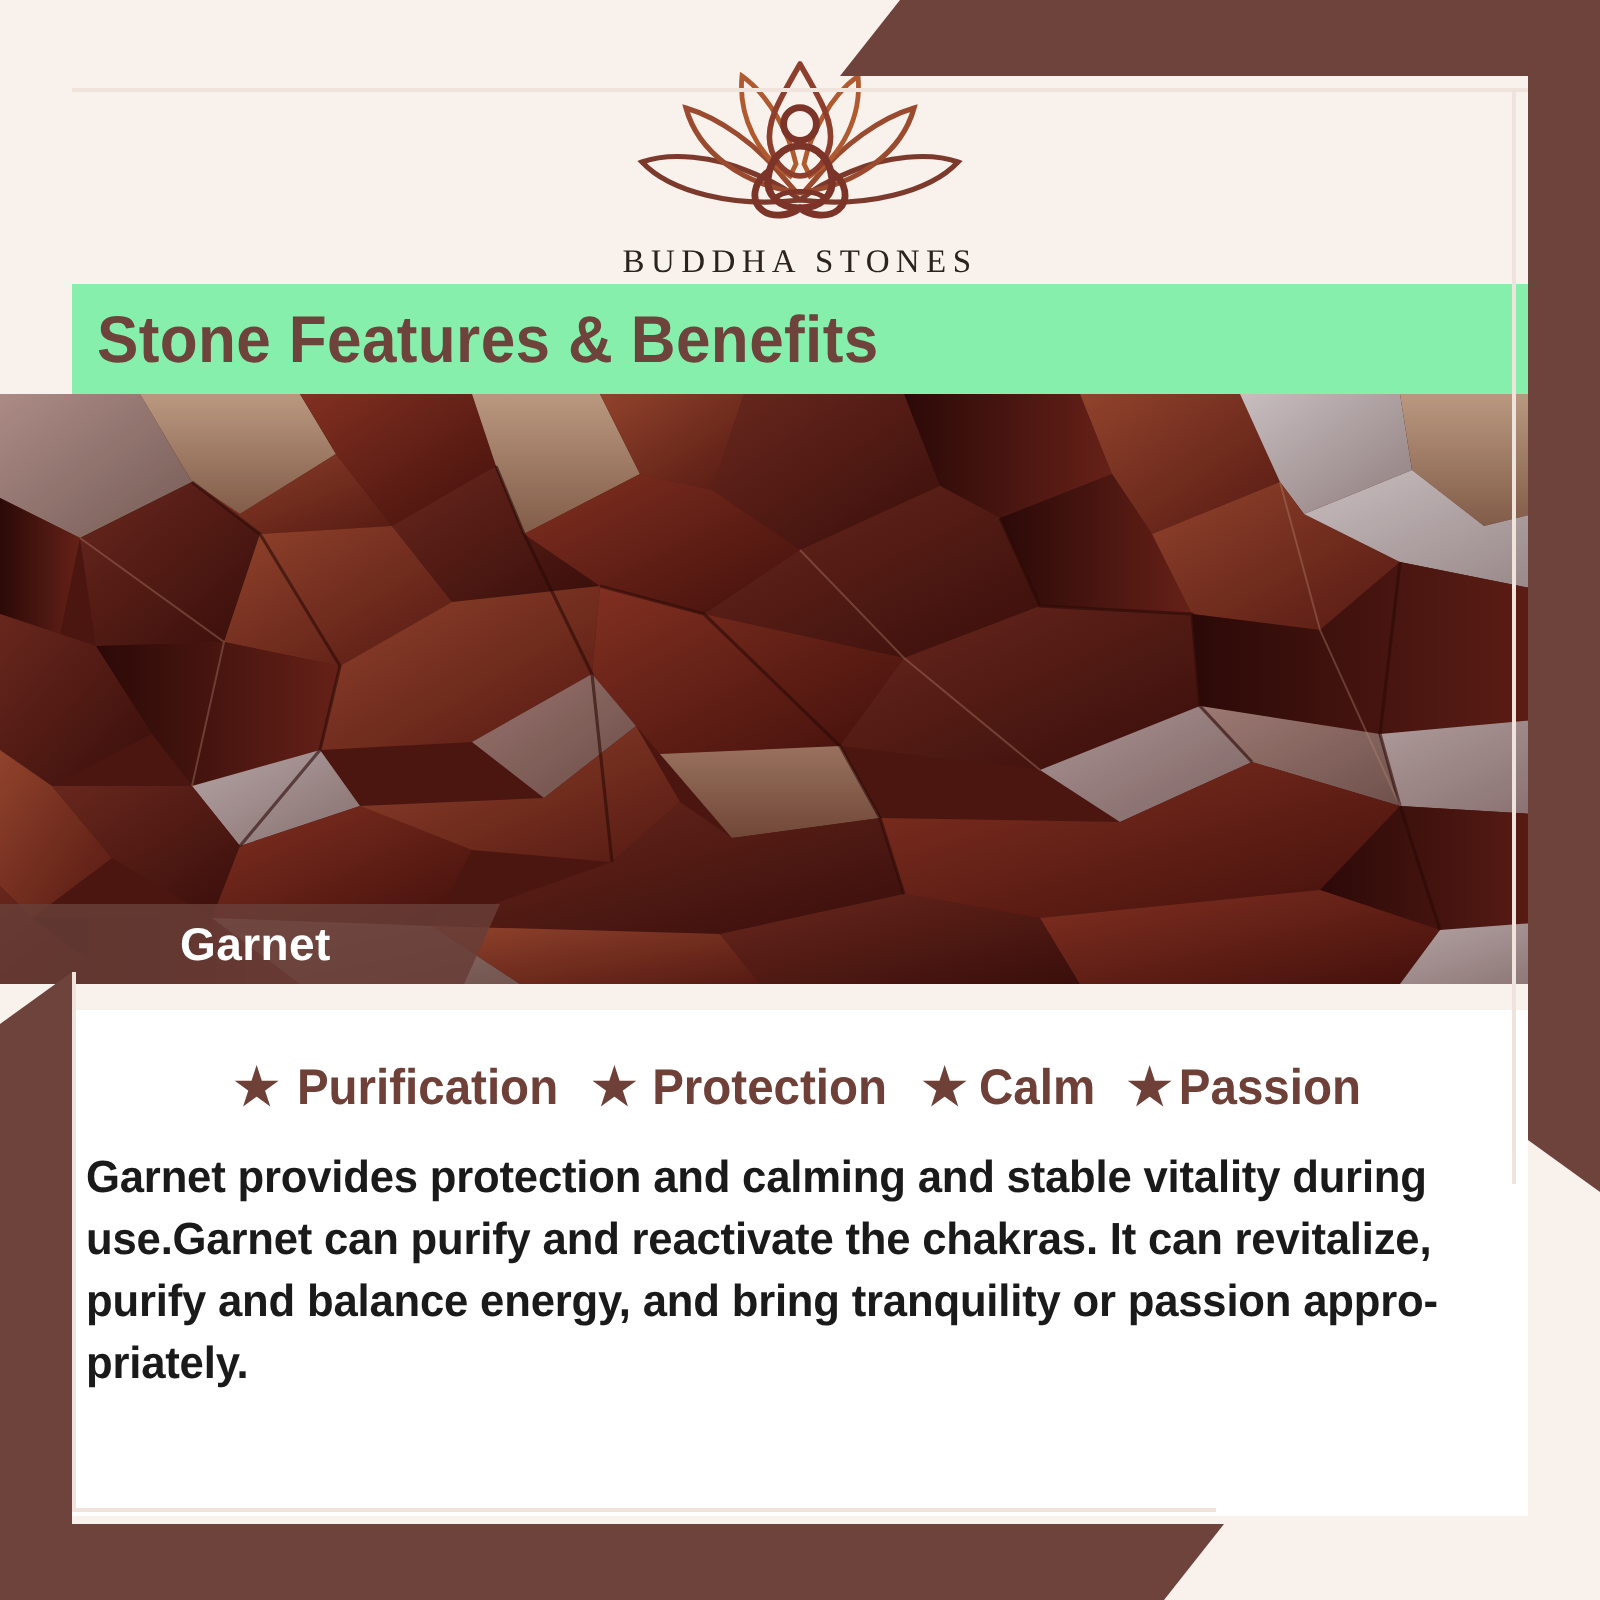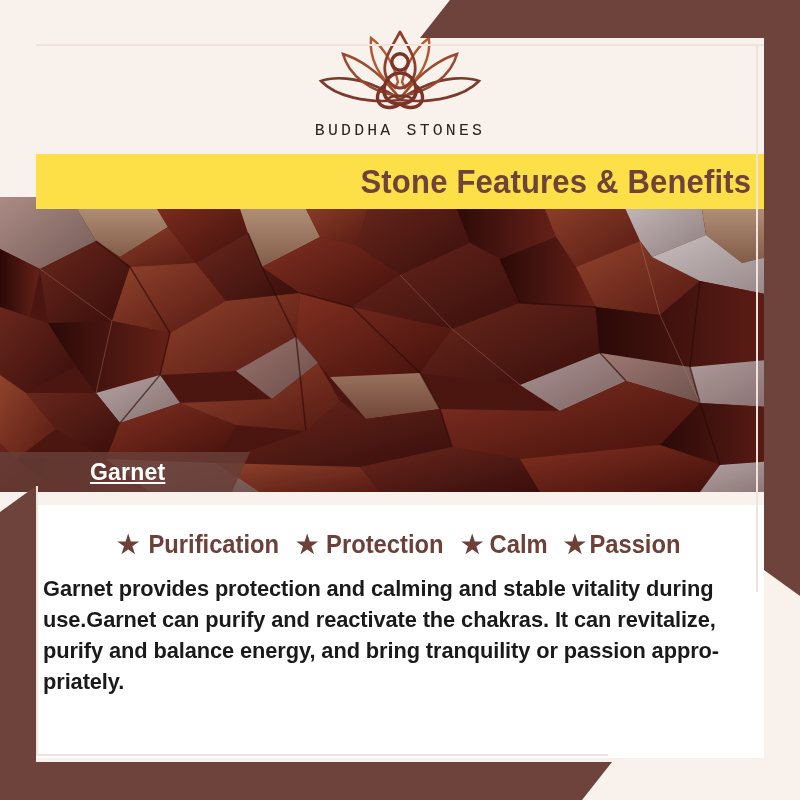--- a/index.html
+++ b/index.html
@@ -80,38 +80,38 @@
     width: 800px;
     text-align: center;
     z-index: 3;
   }
   .logo-mark {
     display: block;
     margin: 0 auto;
   }
   .logo-wordmark {
     margin-top: 3px;
-    font-family: Liberation Mono, monospace;
+    font-family: Liberation Serif, serif;
     font-size: 16.5px;
     letter-spacing: 3.2px;
     color: #2B2320;
     font-weight: 400;
   }
 
   
   .title-banner {
     position: absolute;
-    top: 154px;
+    top: 142px;
     left: 36px;
     width: 728px;
     height: 55px;
-    background: #fde047;
+    background: #86efac;
     display: flex;
     align-items: center;
-    justify-content: flex-end;
+    justify-content: flex-start;
     z-index: 4;
   }
   .title-text {
     font-family: "Liberation Sans Narrow", "Liberation Sans", sans-serif;
     font-size: 33px;
     font-weight: bold;
     color: #6E433C;
     letter-spacing: 0.2px;
     transform: scaleX(0.94);
   }
@@ -141,21 +141,20 @@
     display: flex;
     align-items: center;
     z-index: 3;
   }
   .name-tag-text {
     color: #FFFFFF;
     font-size: 23px;
     font-weight: bold;
     padding-left: 90px;
     letter-spacing: 0.2px;
-    text-decoration: underline;
   }
 
   
   .content-panel {
     position: absolute;
     top: 505px;
     left: 36px;
     width: 728px;
     height: 253px;
     background: #FFFFFF;

